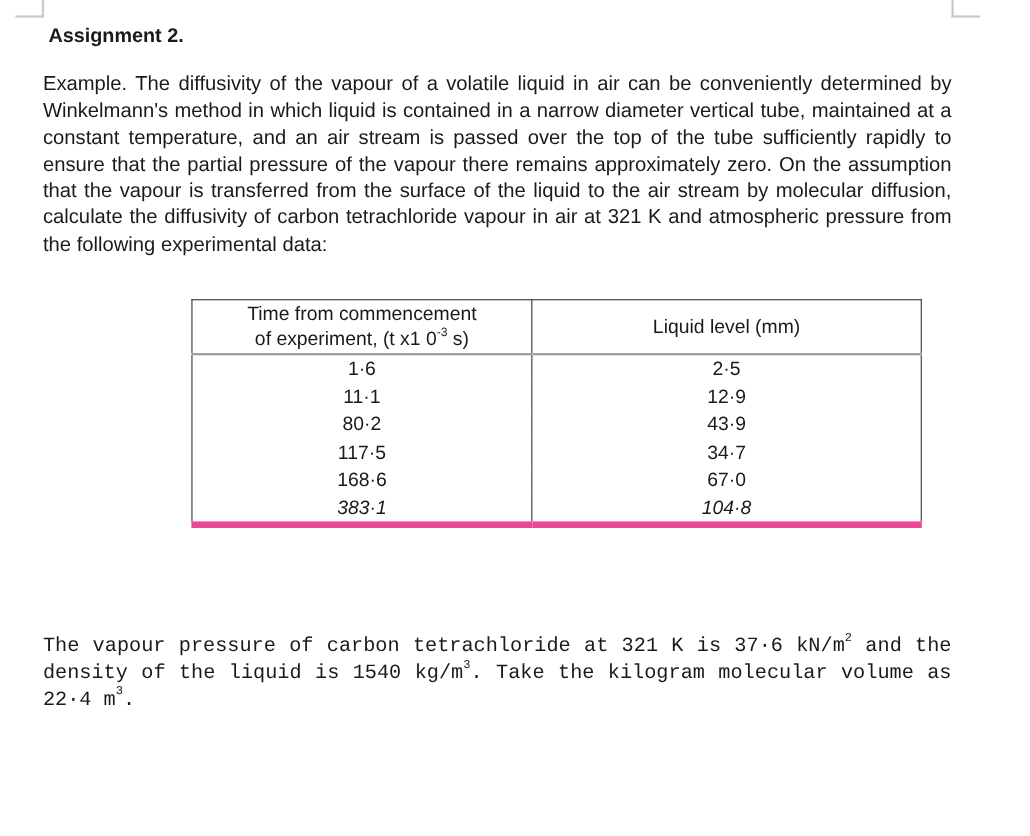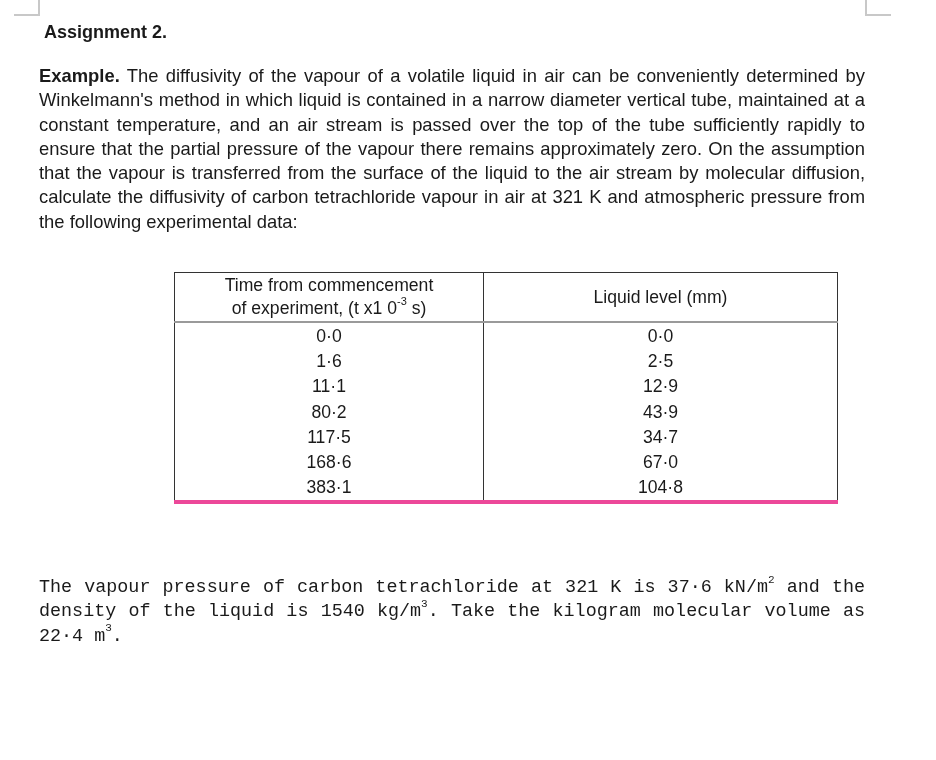--- a/index.html
+++ b/index.html
@@ -45,21 +45,21 @@
       position: absolute;
       left: 39px;
       width: 826px;
       font-size: 18.4px;
       line-height: 24.3px;
       text-align: justify;
       margin: 0;
     }
     .para-intro { top: 64px; }
     .para-closing { top: 576px; font-family: Liberation Mono, monospace; }
-    .bold { font-weight: bold; }
+    .bold { font-weight: normal; }
     sup {
       font-size: 11px;
       line-height: 0;
       position: relative;
       top: -2px;
       vertical-align: super;
     }
     .data-table {
       position: absolute;
       left: 174px;
@@ -82,21 +82,21 @@
       border-top: 1px solid #333;
       border-bottom: 2px solid #9a9a9a;
       vertical-align: middle;
     }
     .data-table th.col-time { width: 308px; }
     .data-table td {
       height: 25.2px;
       line-height: 25.2px;
     }
     .data-table tr.first-row td { padding-top: 1px; }
-    .data-table tr.last-row td { border-bottom: 4px solid #ec4899; }
+    .data-table tr.last-row td { border-bottom: 6px solid #ec4899; font-style: italic; }
   </style>
 </head>
 <body>
 
 <div class="corner-mark corner-left"></div>
 <div class="corner-mark corner-right"></div>
 
 <h1 class="title">Assignment 2.</h1>
 
 <p class="paragraph para-intro"><span class="bold">Example.</span> <span>The diffusivity of the vapour of a volatile liquid in air can be conveniently determined by Winkelmann's method in which liquid is contained in a narrow diameter vertical tube, maintained at a constant temperature, and an air stream is passed over the top of the tube sufficiently rapidly to ensure that the partial pressure of the vapour there remains approximately zero. On the assumption that the vapour is transferred from the surface of the liquid to the air stream by molecular diffusion, calculate the diffusivity of carbon tetrachloride vapour in air at 321 K and atmospheric pressure from the following experimental data:</span></p>
@@ -105,24 +105,20 @@
   <thead>
     <tr>
       <th class="col-time">
         <span>Time from commencement</span><br>
         <span>of experiment, (t x1 0</span><sup>-3</sup><span> s)</span>
       </th>
       <th class="col-level">Liquid level (mm)</th>
     </tr>
   </thead>
   <tbody>
-    <tr class="first-row">
-      <td>0·0</td>
-      <td>0·0</td>
-    </tr>
     <tr>
       <td>1·6</td>
       <td>2·5</td>
     </tr>
     <tr>
       <td>11·1</td>
       <td>12·9</td>
     </tr>
     <tr>
       <td>80·2</td>

